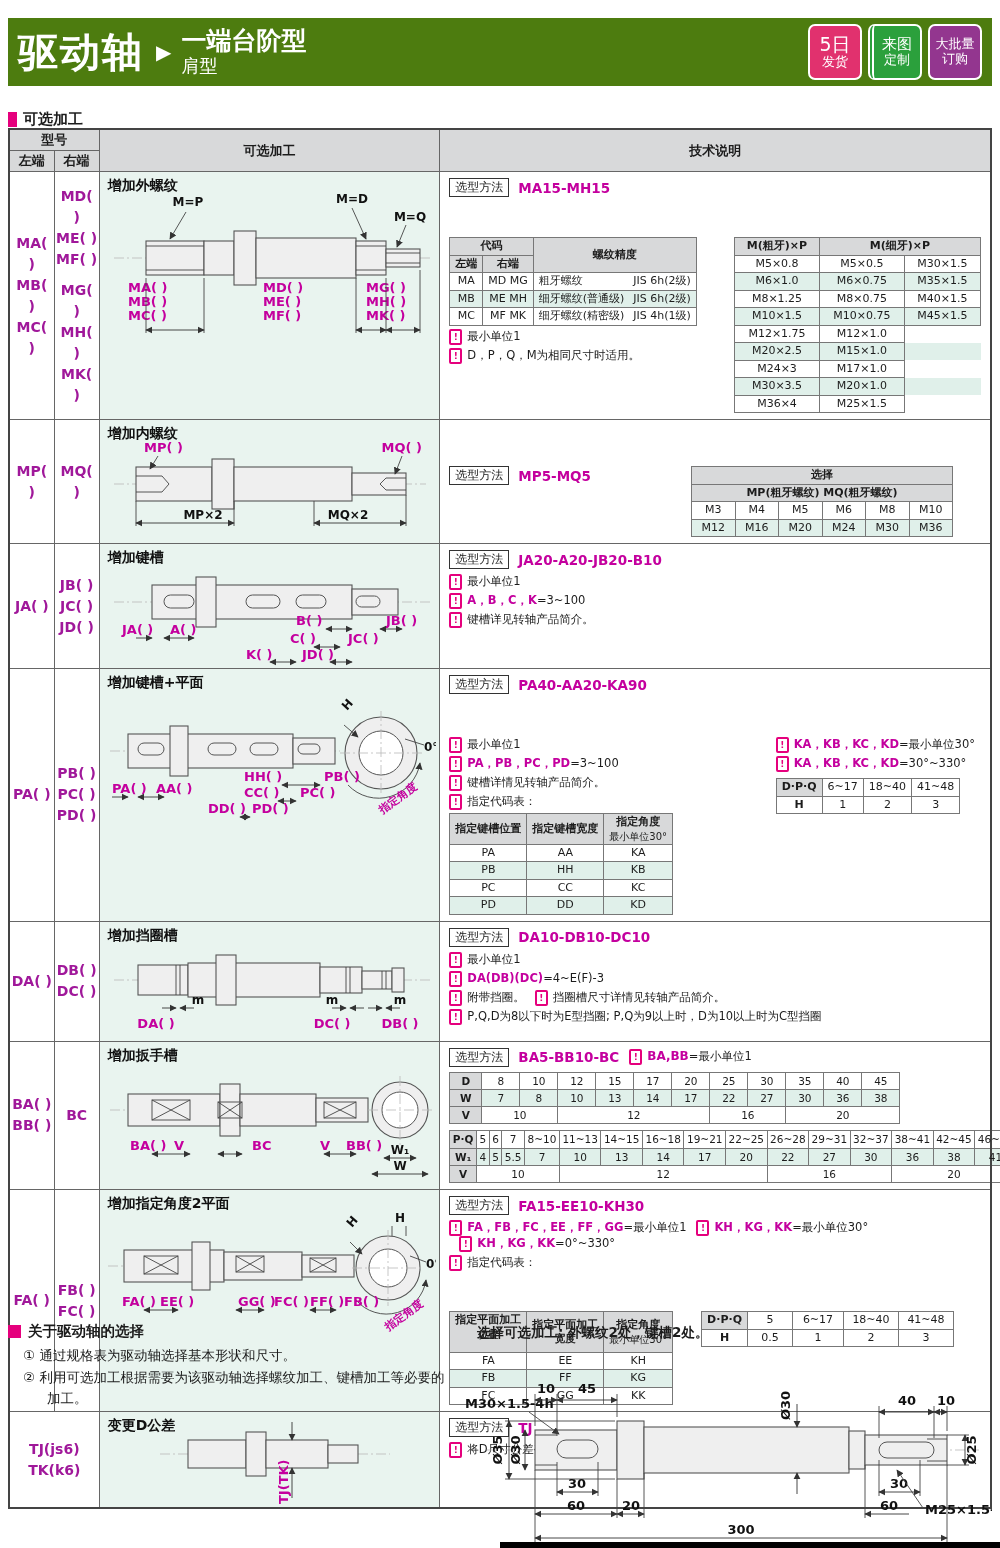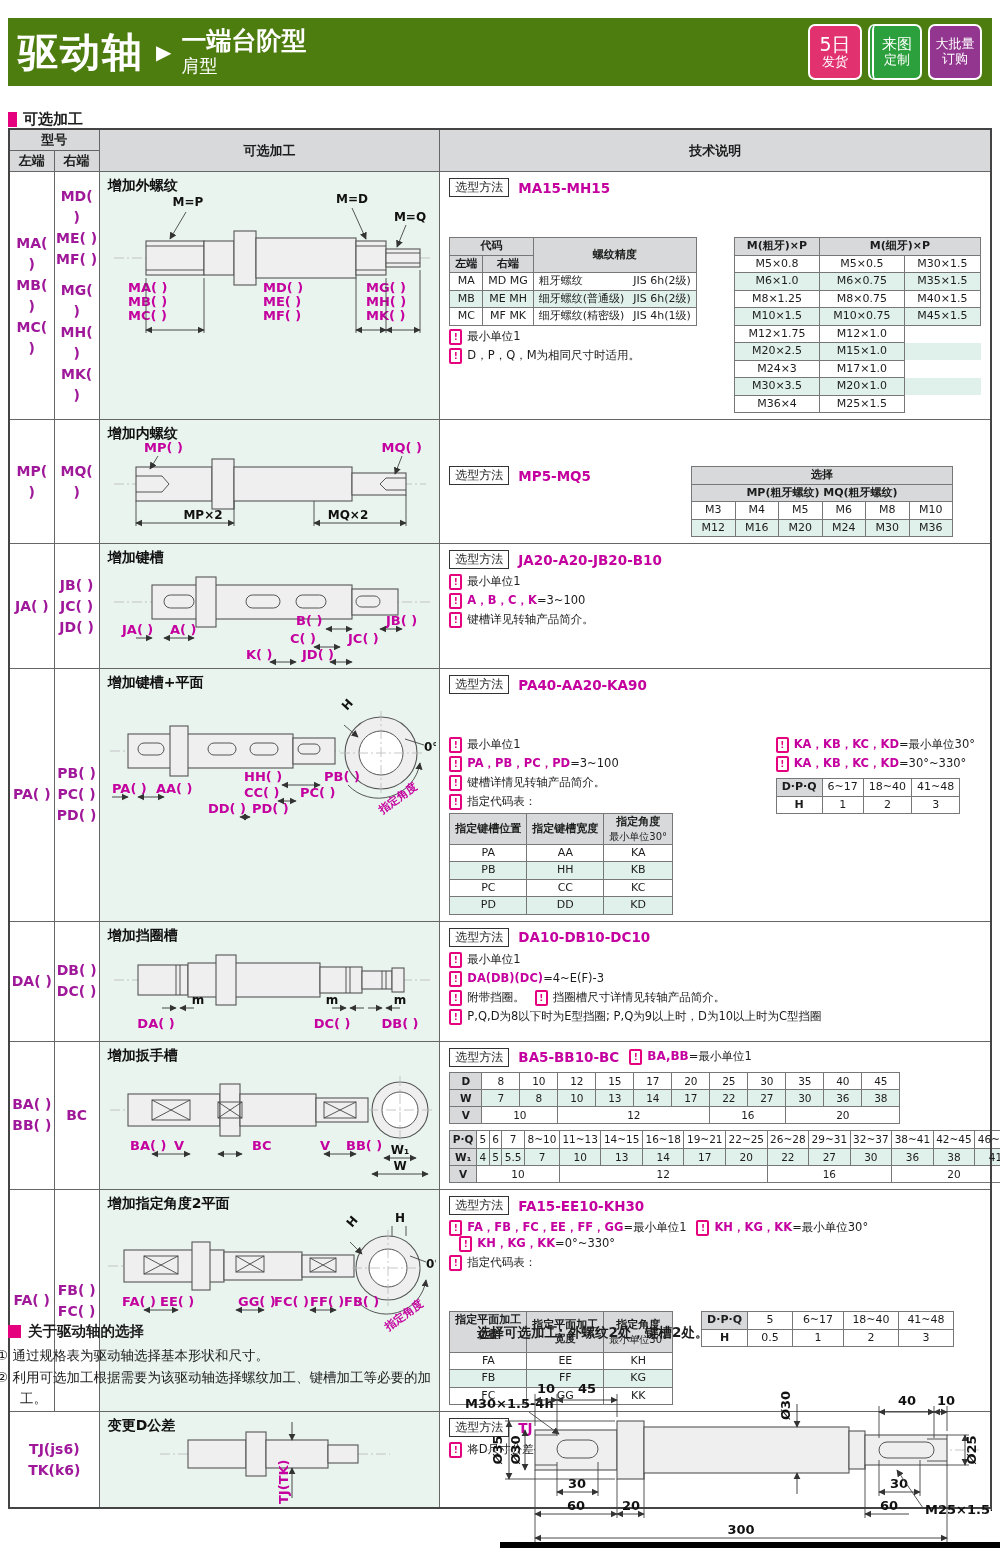--- a/index.html
+++ b/index.html
@@ -44,21 +44,21 @@
   table.tt tr.tint td{background:#e0f0ea;}
   table.tt td.empty{border:none;background:none;}
   table.tt.small th,table.tt.small td{font-size:10.5px;padding:0 2.5px;line-height:1.55;}
   .prec{display:flex;justify-content:space-between;gap:6px;}
   .inline-note{display:inline-flex;align-items:flex-start;margin-left:10px;}
   
   .bottom{position:absolute;left:8px;top:1322px;width:984px;display:flex;gap:12px;}
   .btitle{display:flex;align-items:center;font-weight:bold;font-size:14.5px;margin-bottom:4px;}
   .bsq{width:13px;height:13px;background:#e5007d;margin-right:7px;}
   .about{width:448px;}
-  .about .item{font-size:13.5px;line-height:1.5;padding-left:12px;text-indent:-24px;margin:2px 0;}
+  .about .item{font-size:13.5px;line-height:1.5;padding-left:39px;text-indent:-24px;margin:2px 0;}
   .example{flex:1;}
   .example .esub{font-size:13.5px;font-weight:bold;margin:2px 0 0 20px;}
   .bbar{position:absolute;right:0;bottom:0;width:500px;height:6px;background:#000;}
   
   svg{display:block;}
   svg .sh{fill:#efefef;stroke:#555;stroke-width:1.1;}
   svg .kw{fill:none;stroke:#555;stroke-width:1;}
   svg .cl{stroke:#b9b9b9;stroke-width:0.8;stroke-dasharray:10 3 2 3;fill:none;}
   svg .ld{stroke:#444;stroke-width:0.9;fill:none;}
   svg .dm{stroke:#333;stroke-width:0.9;fill:none;}

